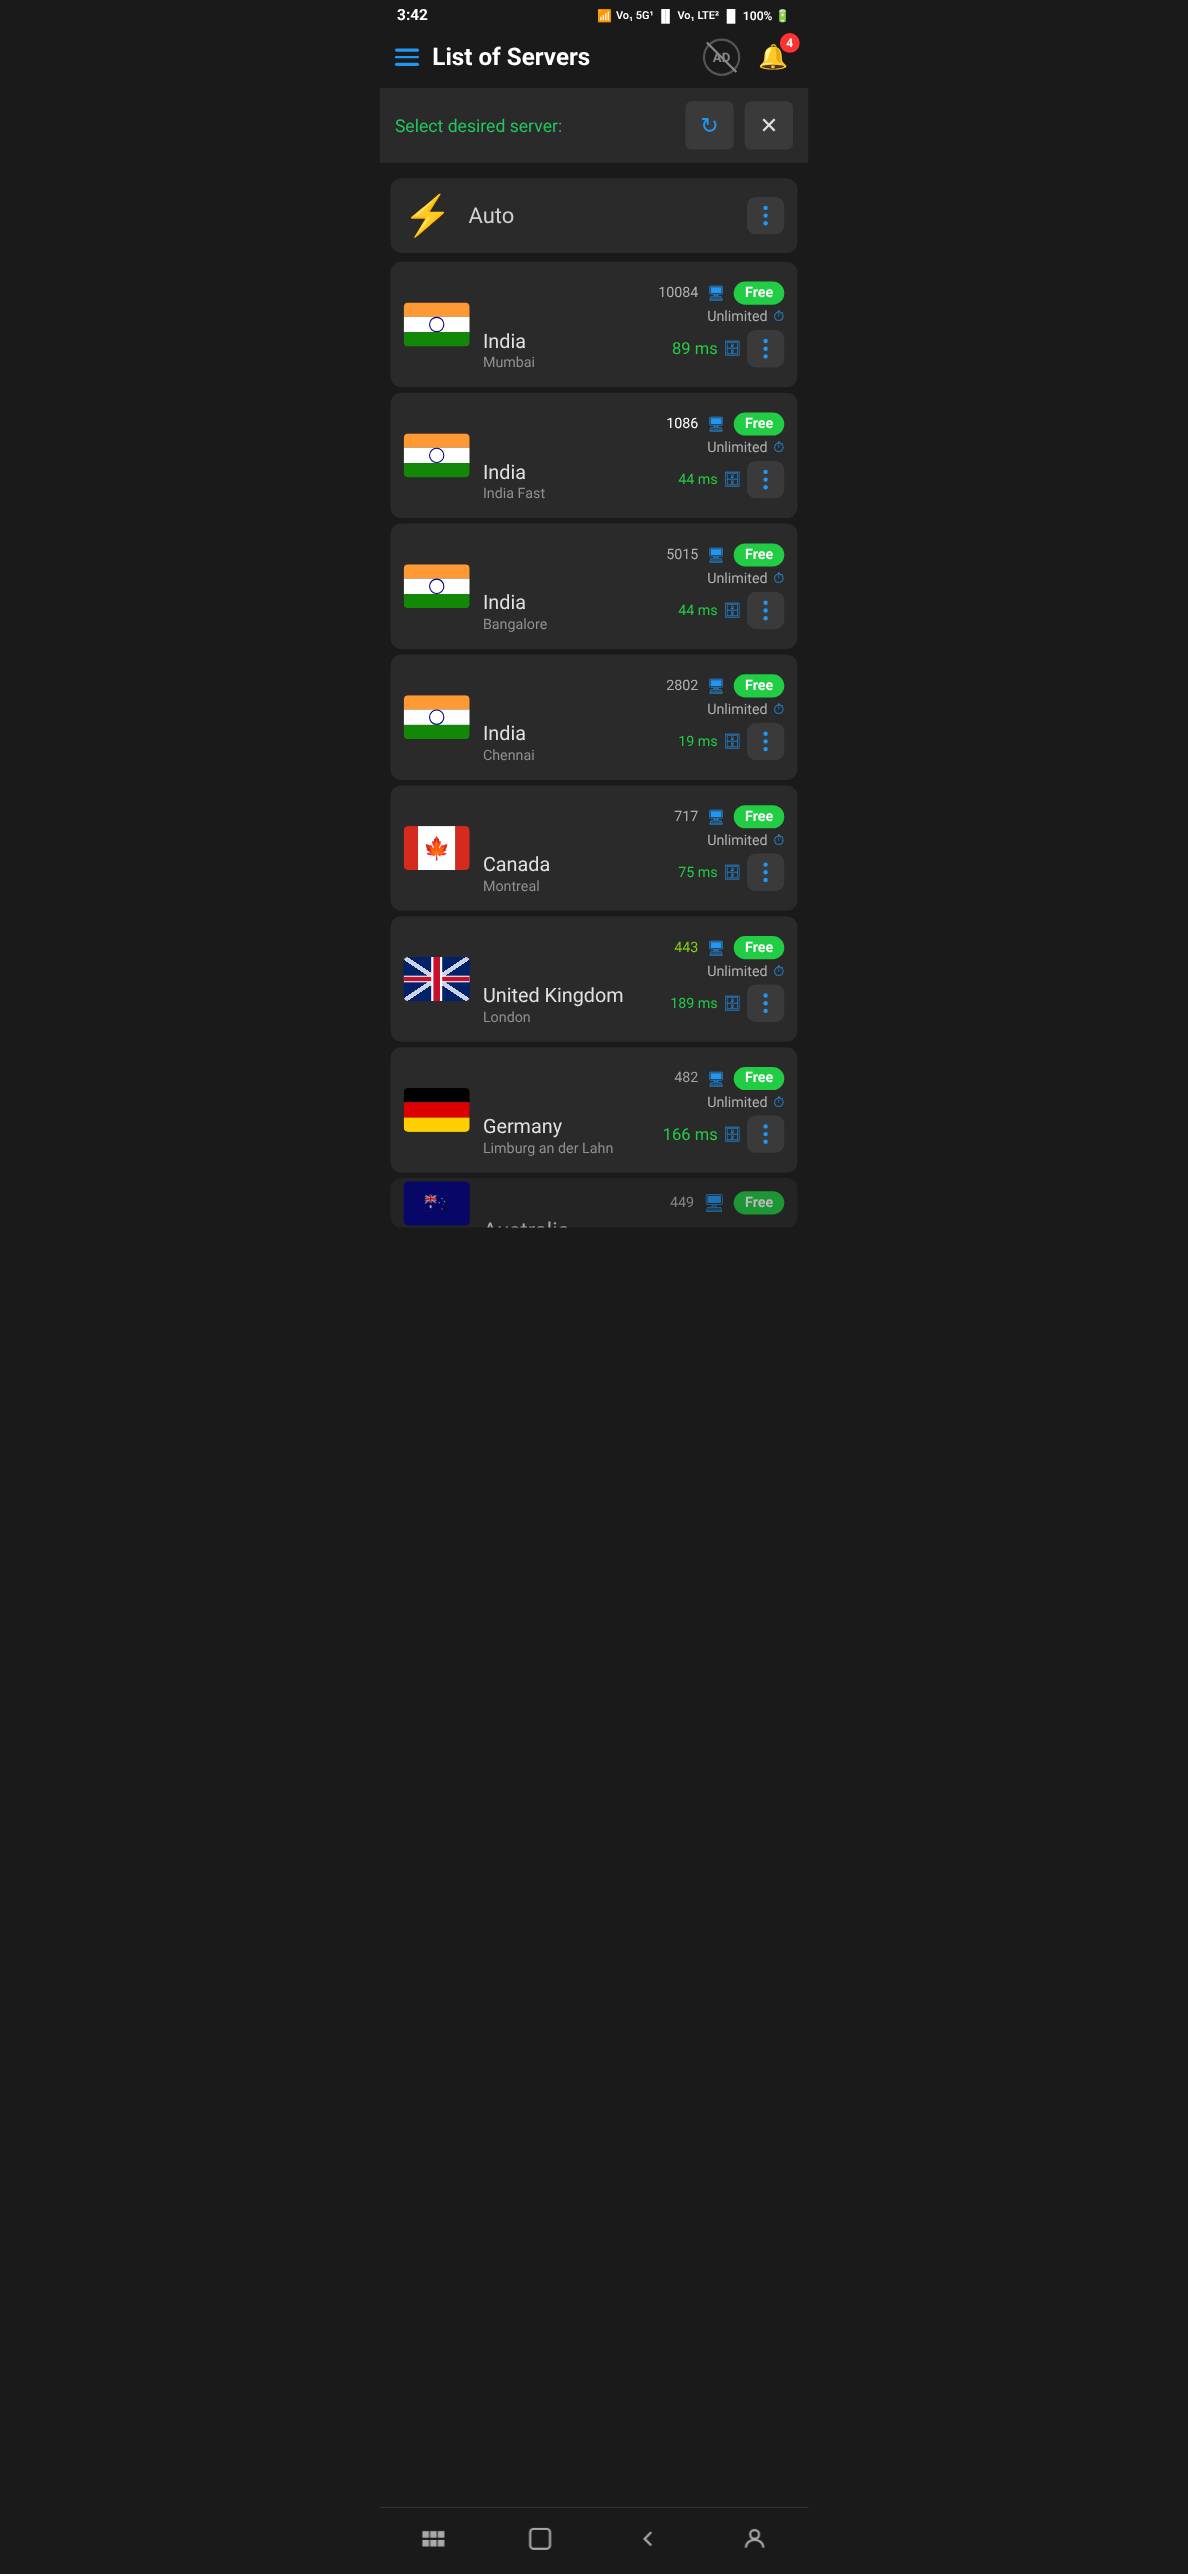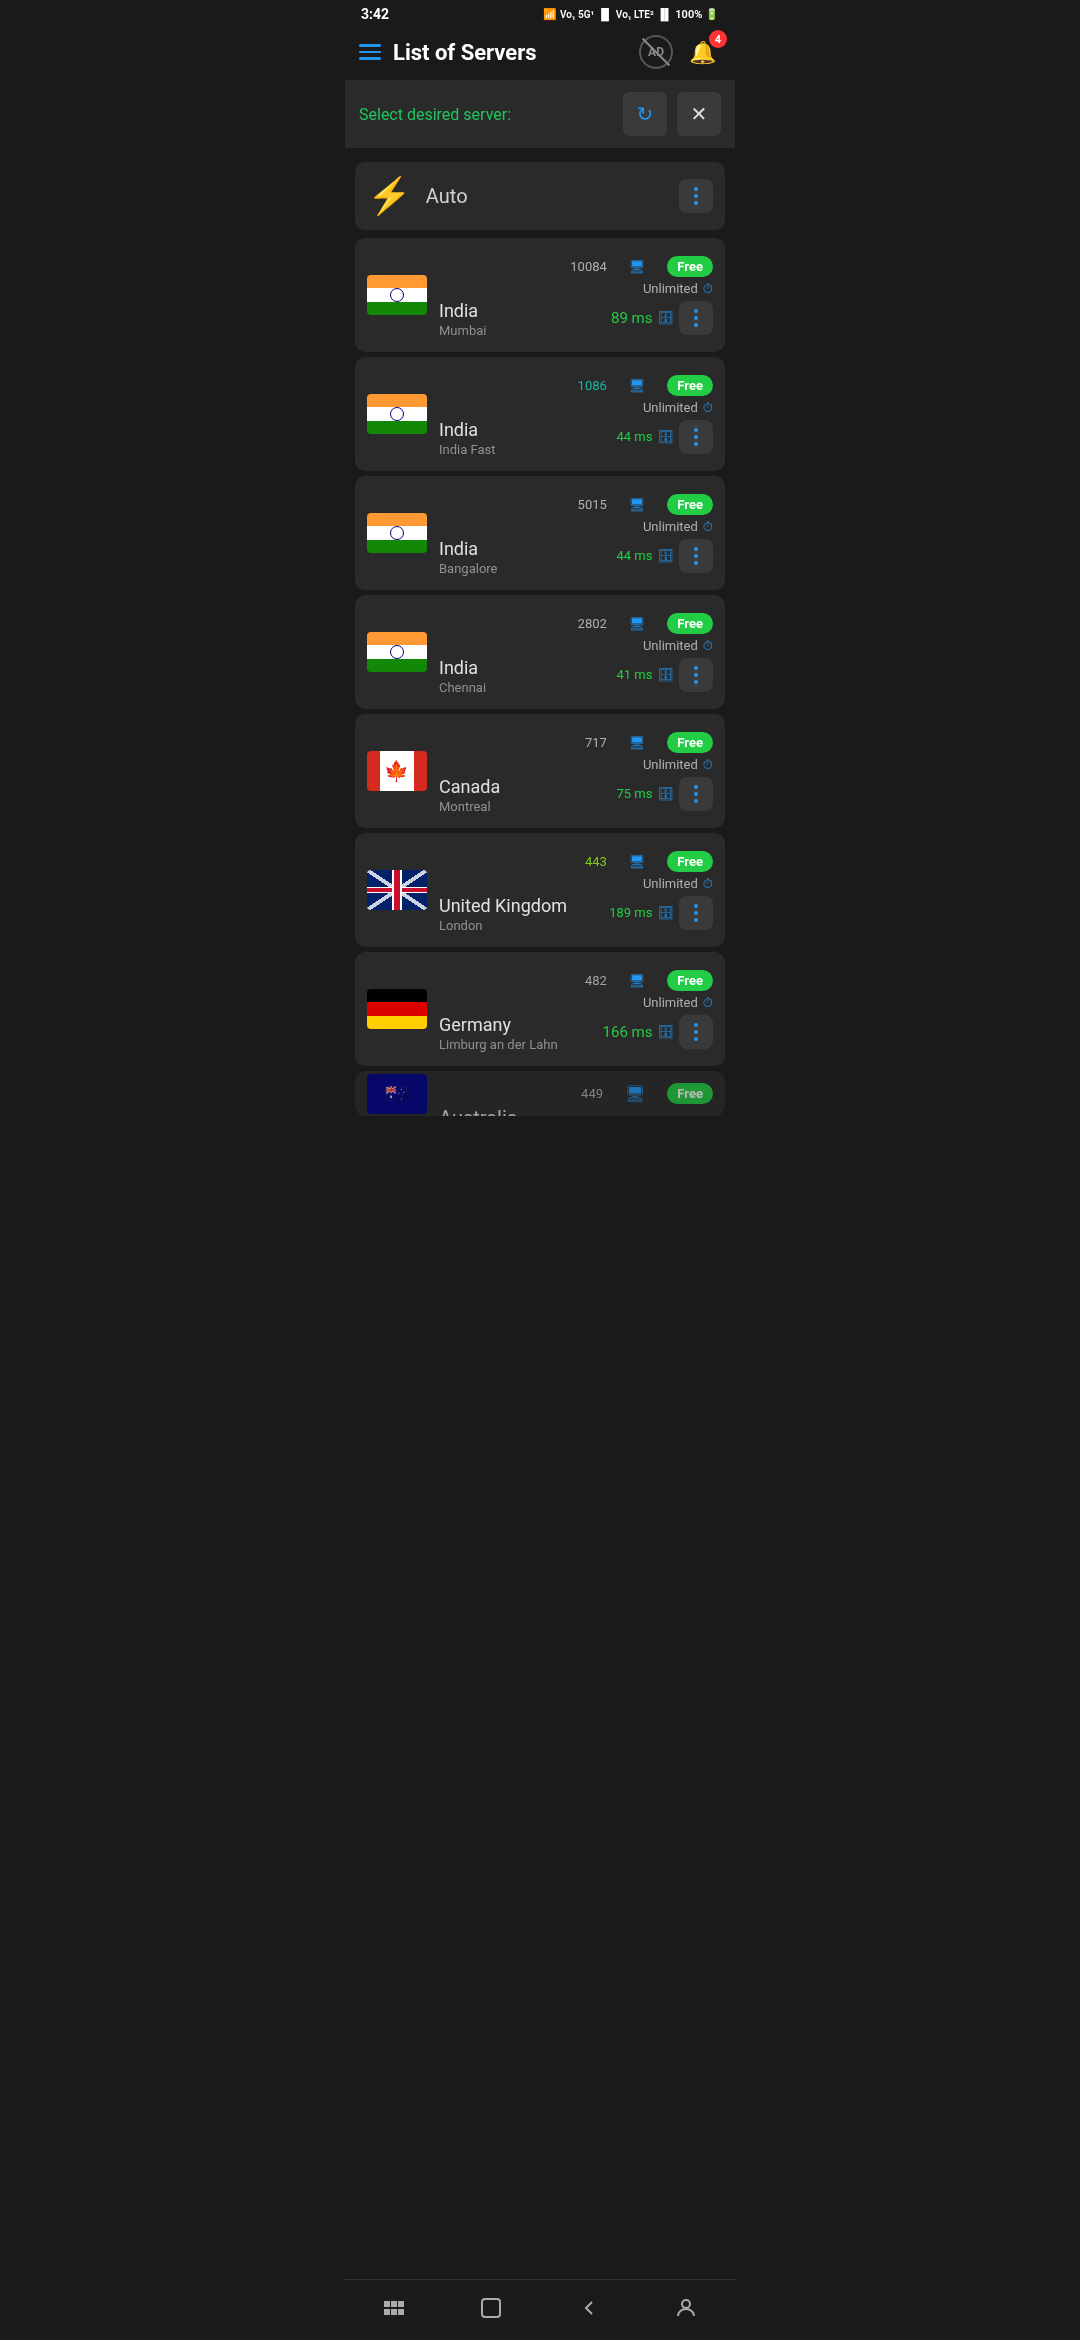--- a/index.html
+++ b/index.html
@@ -247,21 +247,21 @@
     
     .right-section {
       display: flex;
       flex-direction: column;
       align-items: flex-end;
       gap: 4px;
     }
     .badge-row {
       display: flex;
       align-items: center;
-      gap: 22px;
+      gap: 8px;
     }
 
     
     .bottom-nav {
       position: fixed;
       bottom: 0;
       left: 50%;
       transform: translateX(-50%);
       width: 390px;
       background: #1a1a1a;
@@ -388,21 +388,21 @@
         <div class="ashoka" style="width:14px;height:14px;border-radius:50%;border:1.5px solid #000080;"></div>
       </div>
       <div class="stripe-bot" style="background:#138808;height:33.33%;"></div>
     </div>
         <div class="server-info">
     <div class="server-country">India</div>
     <div class="server-city">India Fast</div>
   </div>
         <div class="right-section">
     <div class="badge-row">
-      <span style="color:#14b8a6;font-size:13px;">1086</span>
+      <span style="color:#ffffff;font-size:13px;">1086</span>
       <span style="color:#2196f3;font-size:13px;">🖥</span>
       <span class="free-badge">Free</span>
     </div>
     <div class="stat-row">
       <span style="color:#b0b0b0;font-size:13px;">Unlimited</span>
       <span style="color:#2196f3;font-size:13px;">⏱</span>
     </div>
     <div class="stat-row">
       <span class="ms-text" style="font-size:13px;">44 ms</span>
       <span style="color:#2196f3;font-size:13px;">🗄</span>
@@ -463,21 +463,21 @@
     <div class="badge-row">
       <span style="color:#b0b0b0;font-size:13px;">2802</span>
       <span style="color:#2196f3;font-size:13px;">🖥</span>
       <span class="free-badge">Free</span>
     </div>
     <div class="stat-row">
       <span style="color:#b0b0b0;font-size:13px;">Unlimited</span>
       <span style="color:#2196f3;font-size:13px;">⏱</span>
     </div>
     <div class="stat-row">
-      <span class="ms-text" style="font-size:13px;">41 ms</span>
+      <span class="ms-text" style="font-size:13px;">19 ms</span>
       <span style="color:#2196f3;font-size:13px;">🗄</span>
       <div class="three-dot">
         <span></span>
               <span></span>
               <span></span>
       </div>
     </div>
   </div>
       </div>
       <div class="server-item">

